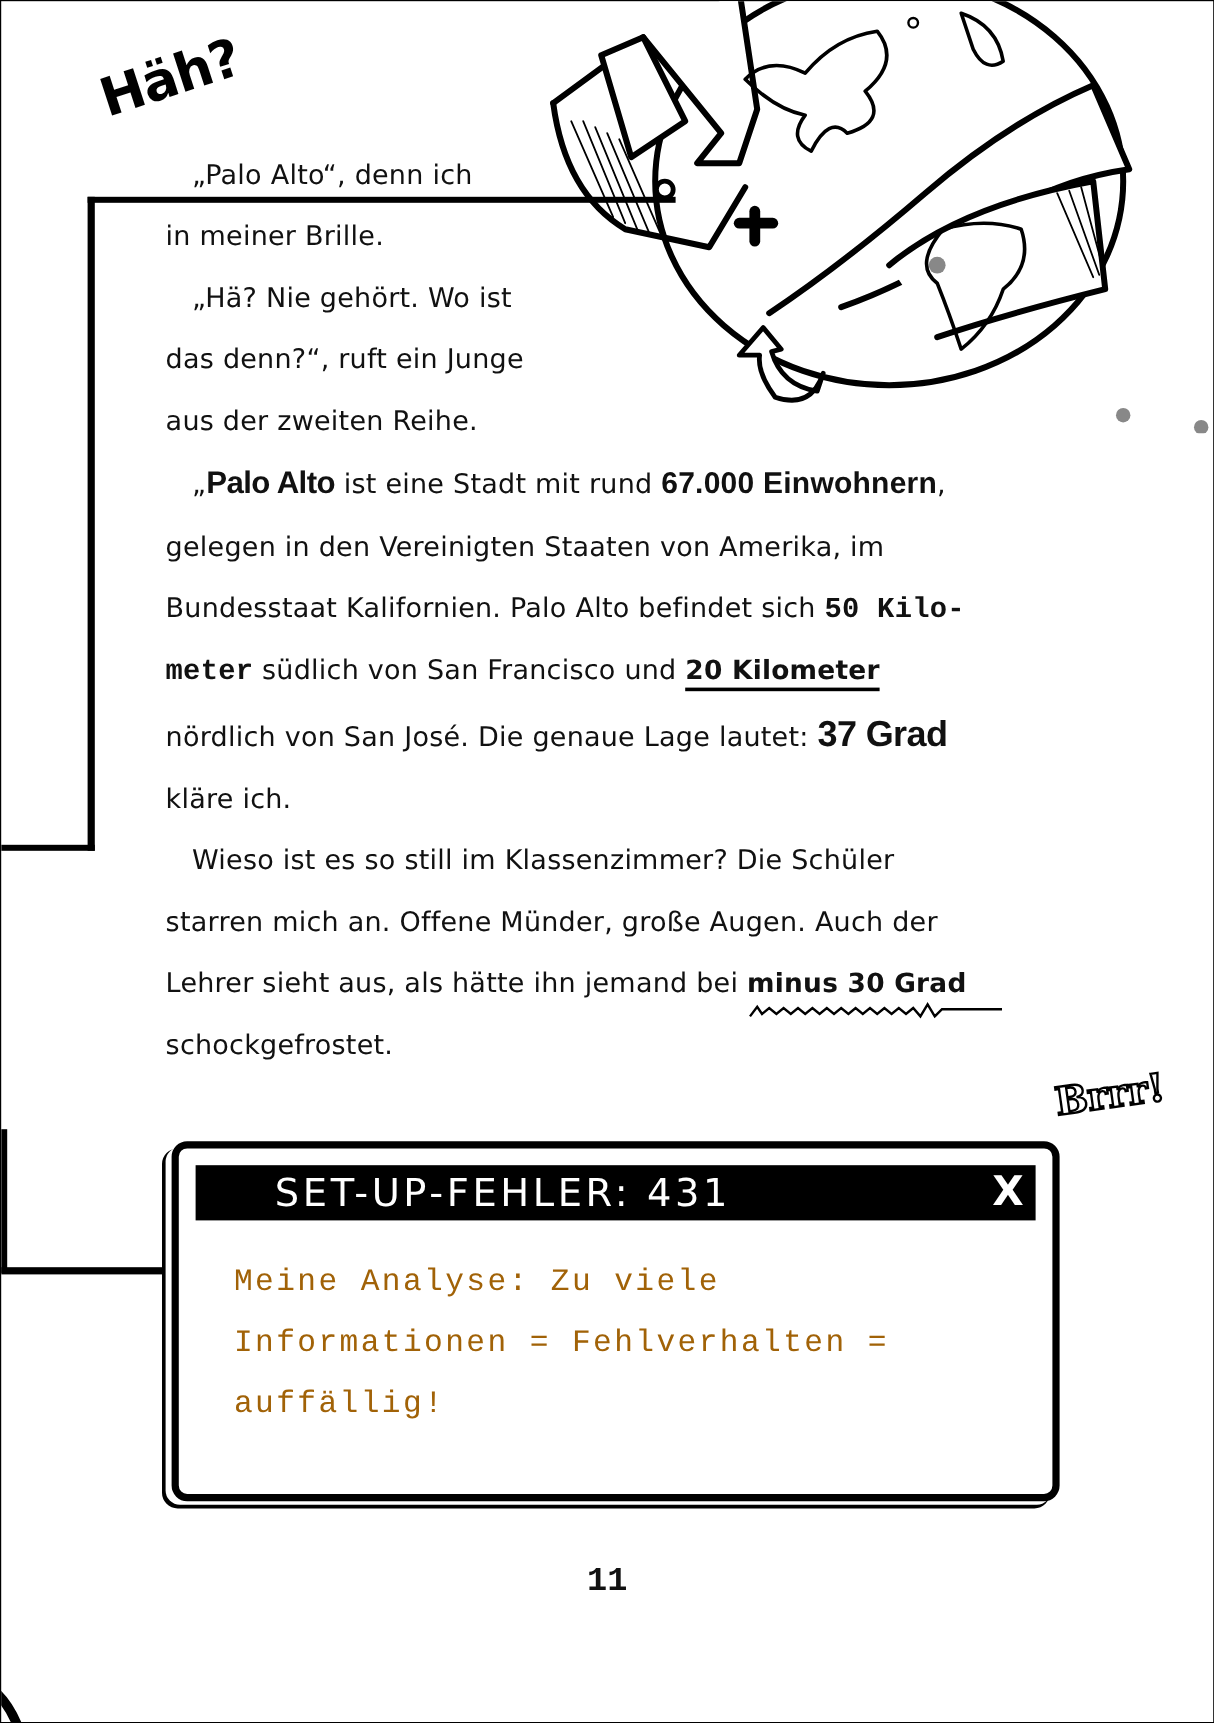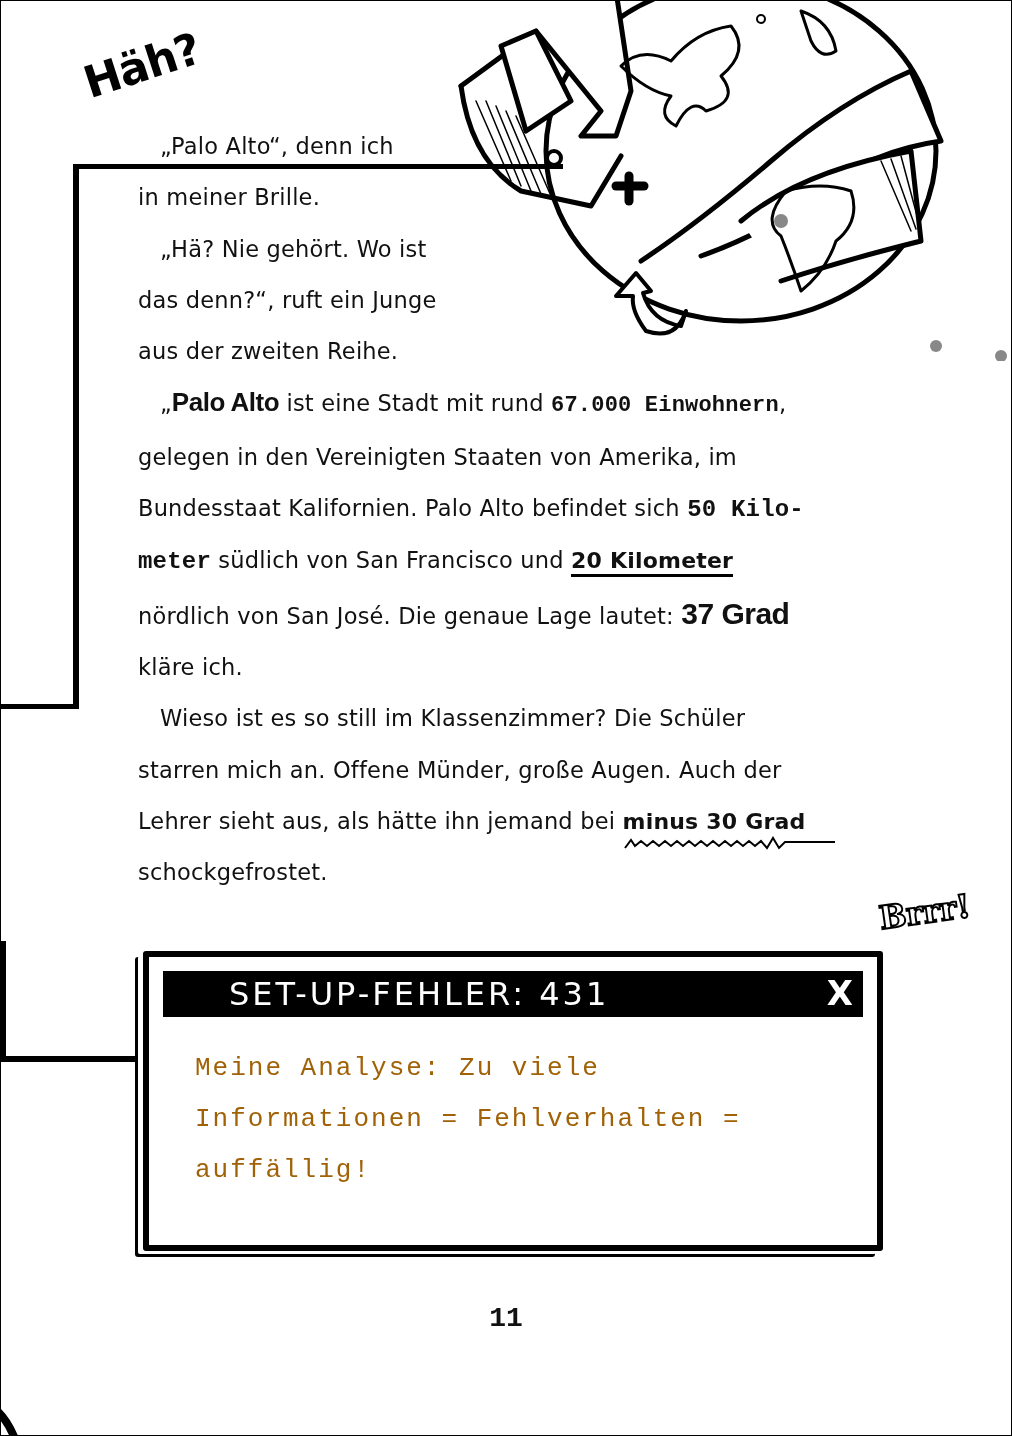--- a/index.html
+++ b/index.html
@@ -29,21 +29,21 @@
       left: 137px; top: 120px;
       width: 740px;
       font-size: 22.5px;
       line-height: 51.3px;
       letter-spacing: 0.2px;
     }
     .body-text p { margin: 0; }
     .body-text .indent { padding-left: 22px; }
     .narrow { width: 360px; }
     .b-comic { font-weight: 900; font-family: "Liberation Sans", sans-serif; font-size: 26px; letter-spacing: -0.5px; }
-    .b-serif { font-weight: 700; font-family: Liberation Mono, monospace; font-size: 22px; }
+    .b-serif { font-weight: 700; font-family: Liberation Sans, sans-serif; font-size: 25px; }
     .b-slab  { font-weight: 700; font-family: "Liberation Mono", monospace; font-size: 24px; }
     .b-sans  { font-weight: 700; font-family: "DejaVu Sans", sans-serif; font-size: 22px; }
     .b-big   { font-weight: 900; font-family: "Liberation Sans", sans-serif; font-size: 30px; letter-spacing: -0.5px; }
     .underlined { border-bottom: 3px solid #000; padding-bottom: 1px; }
     .squiggle-wrap { position: relative; display: inline-block; }
 
     .connector { position: absolute; background: #000; }
 
     .brr {
       position: absolute;
@@ -54,21 +54,21 @@
       color: #fff;
       -webkit-text-stroke: 2px #000;
       transform: rotate(-8deg);
     }
 
     .dialog {
       position: absolute;
       left: 142px; top: 950px;
       width: 728px; height: 288px;
       border: 6px solid #000;
-      border-radius: 3px;
+      border-radius: 13px;
       background: #fff;
       box-shadow: -6px 4px 0 -1px #fff, -8px 6px 0 0 #000;
     }
     .dialog-titlebar {
       position: absolute;
       left: 14px; top: 14px; right: 14px;
       height: 46px;
       background: #000;
       color: #fff;
     }

